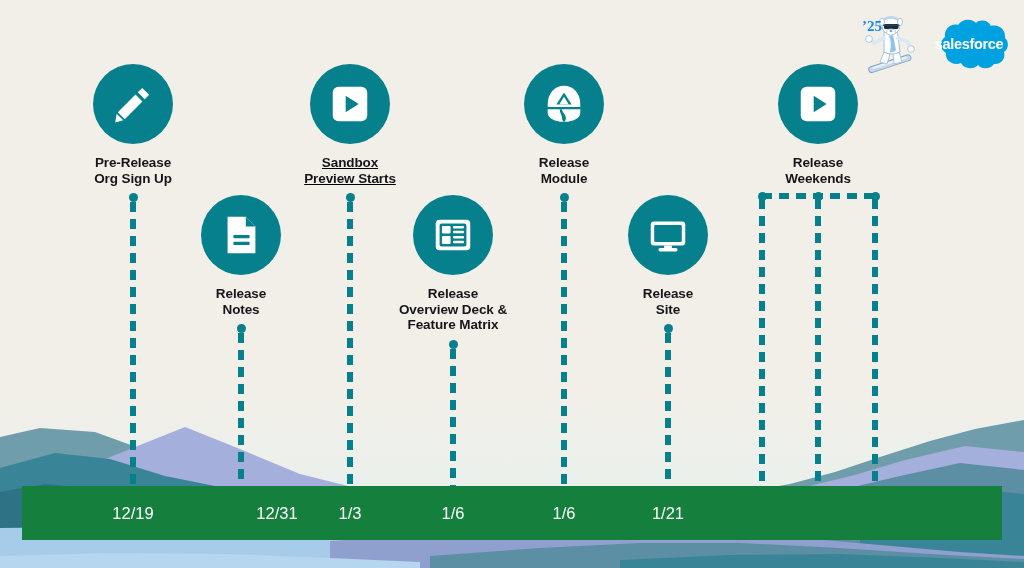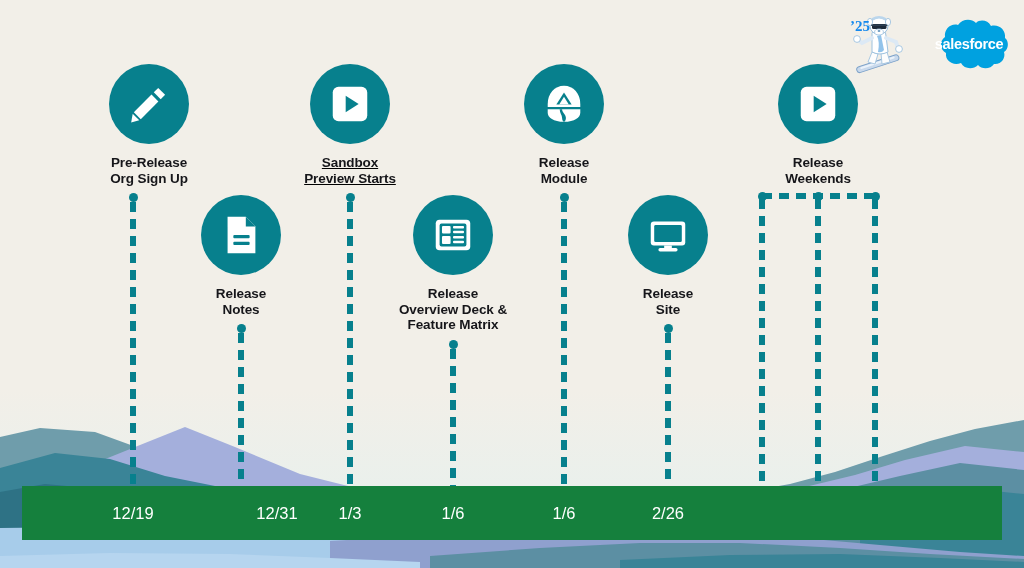--- a/index.html
+++ b/index.html
@@ -58,21 +58,21 @@
     position:absolute;left:22px;top:486px;width:980px;height:54px;
     background:#15803d;
   }
   .date-cell{
     position:absolute;top:0;height:54px;display:flex;align-items:center;justify-content:center;
     color:#FFFFFF;font-size:16.5px;font-weight:normal;white-space:nowrap;
     transform:translateX(-50%);
   }
 
   
-  #brand{position:absolute;right:14px;top:12px;display:flex;align-items:center;gap:16px;}
+  #brand{position:absolute;right:14px;top:12px;display:flex;align-items:center;gap:4px;}
   #astro-wrap{position:relative;width:64px;height:64px;}
   #astro-year{
     position:absolute;left:2px;top:6px;
     font-size:15px;font-weight:bold;color:#1589EE;font-family:"Liberation Serif",serif;
   }
   #sf-logo{position:relative;width:82px;height:58px;}
   #sf-text{
     position:absolute;left:0;top:0;width:82px;height:58px;
     display:flex;align-items:center;justify-content:center;
     color:#fff;font-size:14.5px;font-weight:bold;letter-spacing:-0.3px;
@@ -145,21 +145,21 @@
         <div class="bracket-cap" style="left: -4.5px;"></div>
         <div class="bracket-v" style="left: -3px; top: 6px; height: 287px;"></div>
         <div class="bracket-cap" style="left: 51.5px;"></div>
         <div class="bracket-v" style="left: 53px; top: 6px; height: 287px;"></div>
         <div class="bracket-cap" style="left: 108.5px;"></div>
         <div class="bracket-v" style="left: 110px; top: 6px; height: 287px;"></div>
       </div>
     </div>
 
   <div id="milestones">
-      <div class="milestone" style="left: 149px; top: 64px;">
+      <div class="milestone" style="left: 133px; top: 64px;">
         <div class="bubble">
           <svg width="46" height="46" viewBox="0 0 48 48">
             <g fill="#fff">
         <path d="M33.6,7.2 L40.8,14.4 L36.2,19 L29,11.8 Z"></path>
         <path d="M26.6,14.2 L33.8,21.4 L15.4,39.8 L8.2,32.6 Z"></path>
         <path d="M7.0,34.2 L13.8,41 L5.4,43.2 Z"></path>
             </g>
           </svg>
         </div>
         <div class="m-label">Pre-Release
@@ -244,21 +244,21 @@
 Weekends</div>
       </div>
     </div>
 
   <div id="datebar">
       <div class="date-cell" style="left: 111px;">12/19</div>
       <div class="date-cell" style="left: 219px; margin-left: 36px;">12/31</div>
       <div class="date-cell" style="left: 328px;">1/3</div>
       <div class="date-cell" style="left: 431px;">1/6</div>
       <div class="date-cell" style="left: 542px;">1/6</div>
-      <div class="date-cell" style="left: 646px;">2/26</div>
+      <div class="date-cell" style="left: 646px;">1/21</div>
     </div>
 
   <div id="brand">
 
     <div id="astro-wrap">
       <span id="astro-year">’25</span>
       <svg width="64" height="64" viewBox="0 0 64 64">
 
         <g transform="rotate(-18 32 52)">
           <rect x="8" y="48" width="44" height="6" rx="3" fill="#C9D9EC" stroke="#7FA3C9" stroke-width="1"></rect>

